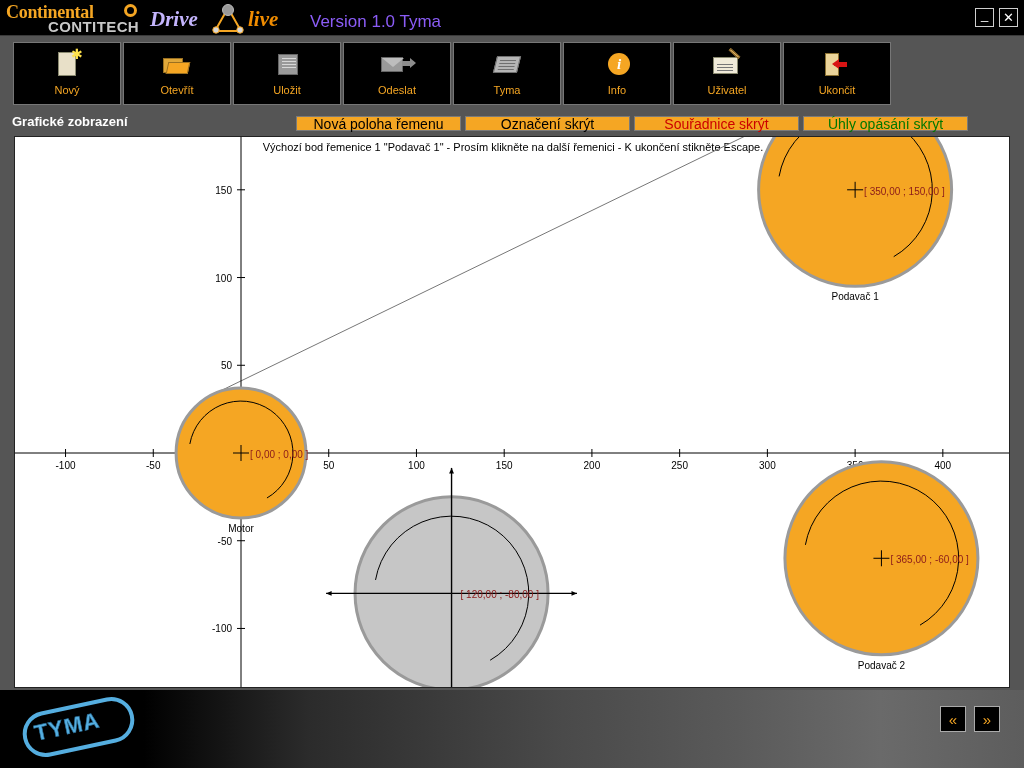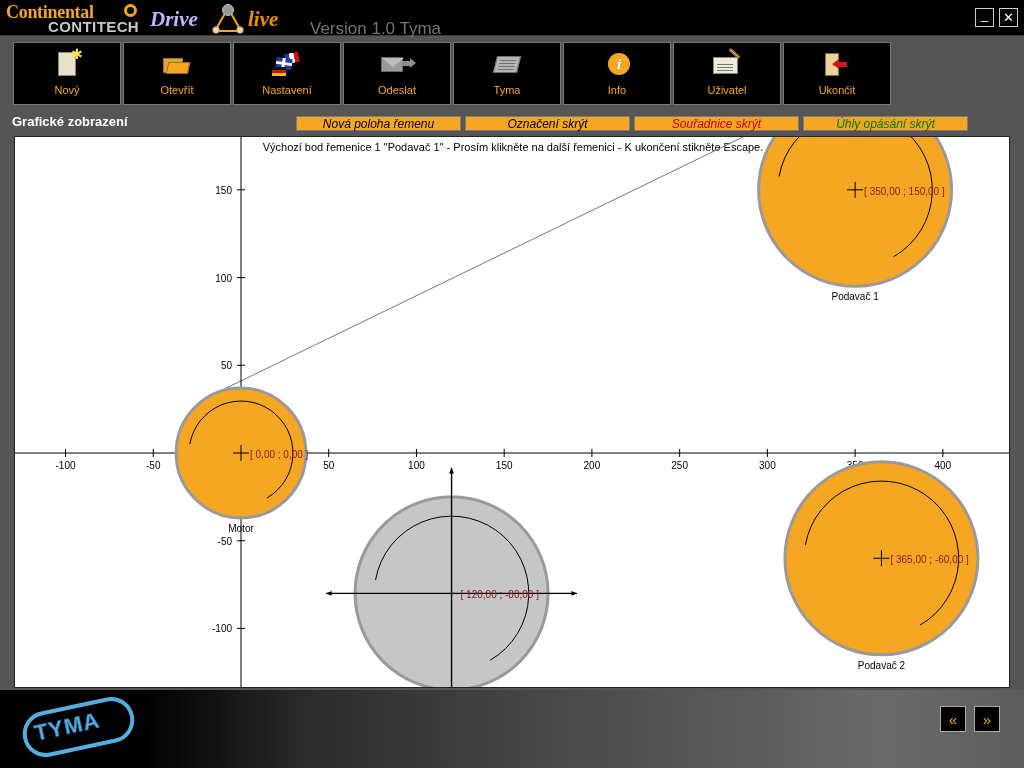--- a/index.html
+++ b/index.html
@@ -63,22 +63,22 @@
     font-size: 21px; color: #c4b5fd;
   }
   .da-live {
     position: absolute; left: 98px; top: 3px;
     font-family: "Liberation Serif", serif;
     font-style: italic; font-weight: bold;
     font-size: 21px; color: #F08C00;
   }
   .da-icon { position: absolute; left: 60px; top: 0px; }
   .app-version {
-    position: absolute; left: 310px; top: 19px;
-    font-size: 17px; color: #737373;
+    position: absolute; left: 310px; top: 12px;
+    font-size: 17px; color: #8b5cf6;
     font-family: "Liberation Sans", sans-serif;
     white-space: nowrap;
   }
   .win-btns {
     position: absolute; right: 6px; top: 8px;
     display: flex; gap: 5px;
   }
   .win-btn {
     width: 19px; height: 19px;
     background: #000;
@@ -231,24 +231,23 @@
   }
   .tabrow {
     position: absolute; left: 296px; top: 116px;
     display: flex; gap: 4px;
   }
   .tab {
     width: 165px; height: 15px;
     background: #F5A623;
     border: 1px solid #7a7a7a;
     display: flex; align-items: center; justify-content: center;
-    font-size: 12px; cursor: pointer;
+    font-size: 14px; cursor: pointer;
     font-family: "Liberation Sans", sans-serif;
     line-height: 1;
-    font-style: italic;
   }
 
   
   .canvas {
     position: absolute; left: 14px; top: 136px;
     width: 996px; height: 552px;
     background: #ffffff;
     border: 1px solid #222;
     overflow: hidden;
   }
@@ -342,29 +341,32 @@
     </div>
 
     <div class="tb-btn">
       <div class="tb-icon">
         <div class="ic-open-back"></div>
           <div class="ic-open-front"></div>
       </div>
       <div class="tb-label">Otevřít</div>
     </div>
 
-
-    <div class="tb-btn">
-      <div class="tb-icon">
-        <div class="ic-flag-fr"></div>
-          <div class="ic-flag-uk"></div>
-          <div class="ic-flag-de"></div>
-      </div>
-      <div class="tb-label">Nastavení</div>
-    </div>
+    <div class="tb-btn">
+      <div class="tb-icon">
+        <div class="ic-save">
+          <div class="sl" style="top:3px"></div>
+            <div class="sl" style="top:6px"></div>
+          <div class="sl" style="top:9px"></div>
+            <div class="sl" style="top:12px"></div>
+        </div>
+      </div>
+      <div class="tb-label">Uložit</div>
+    </div>
+
 
     <div class="tb-btn">
       <div class="tb-icon">
         <div class="ic-send-env"></div>
           <div class="ic-send-arrow"></div>
       </div>
       <div class="tb-label">Odeslat</div>
     </div>
 
     <div class="tb-btn">

